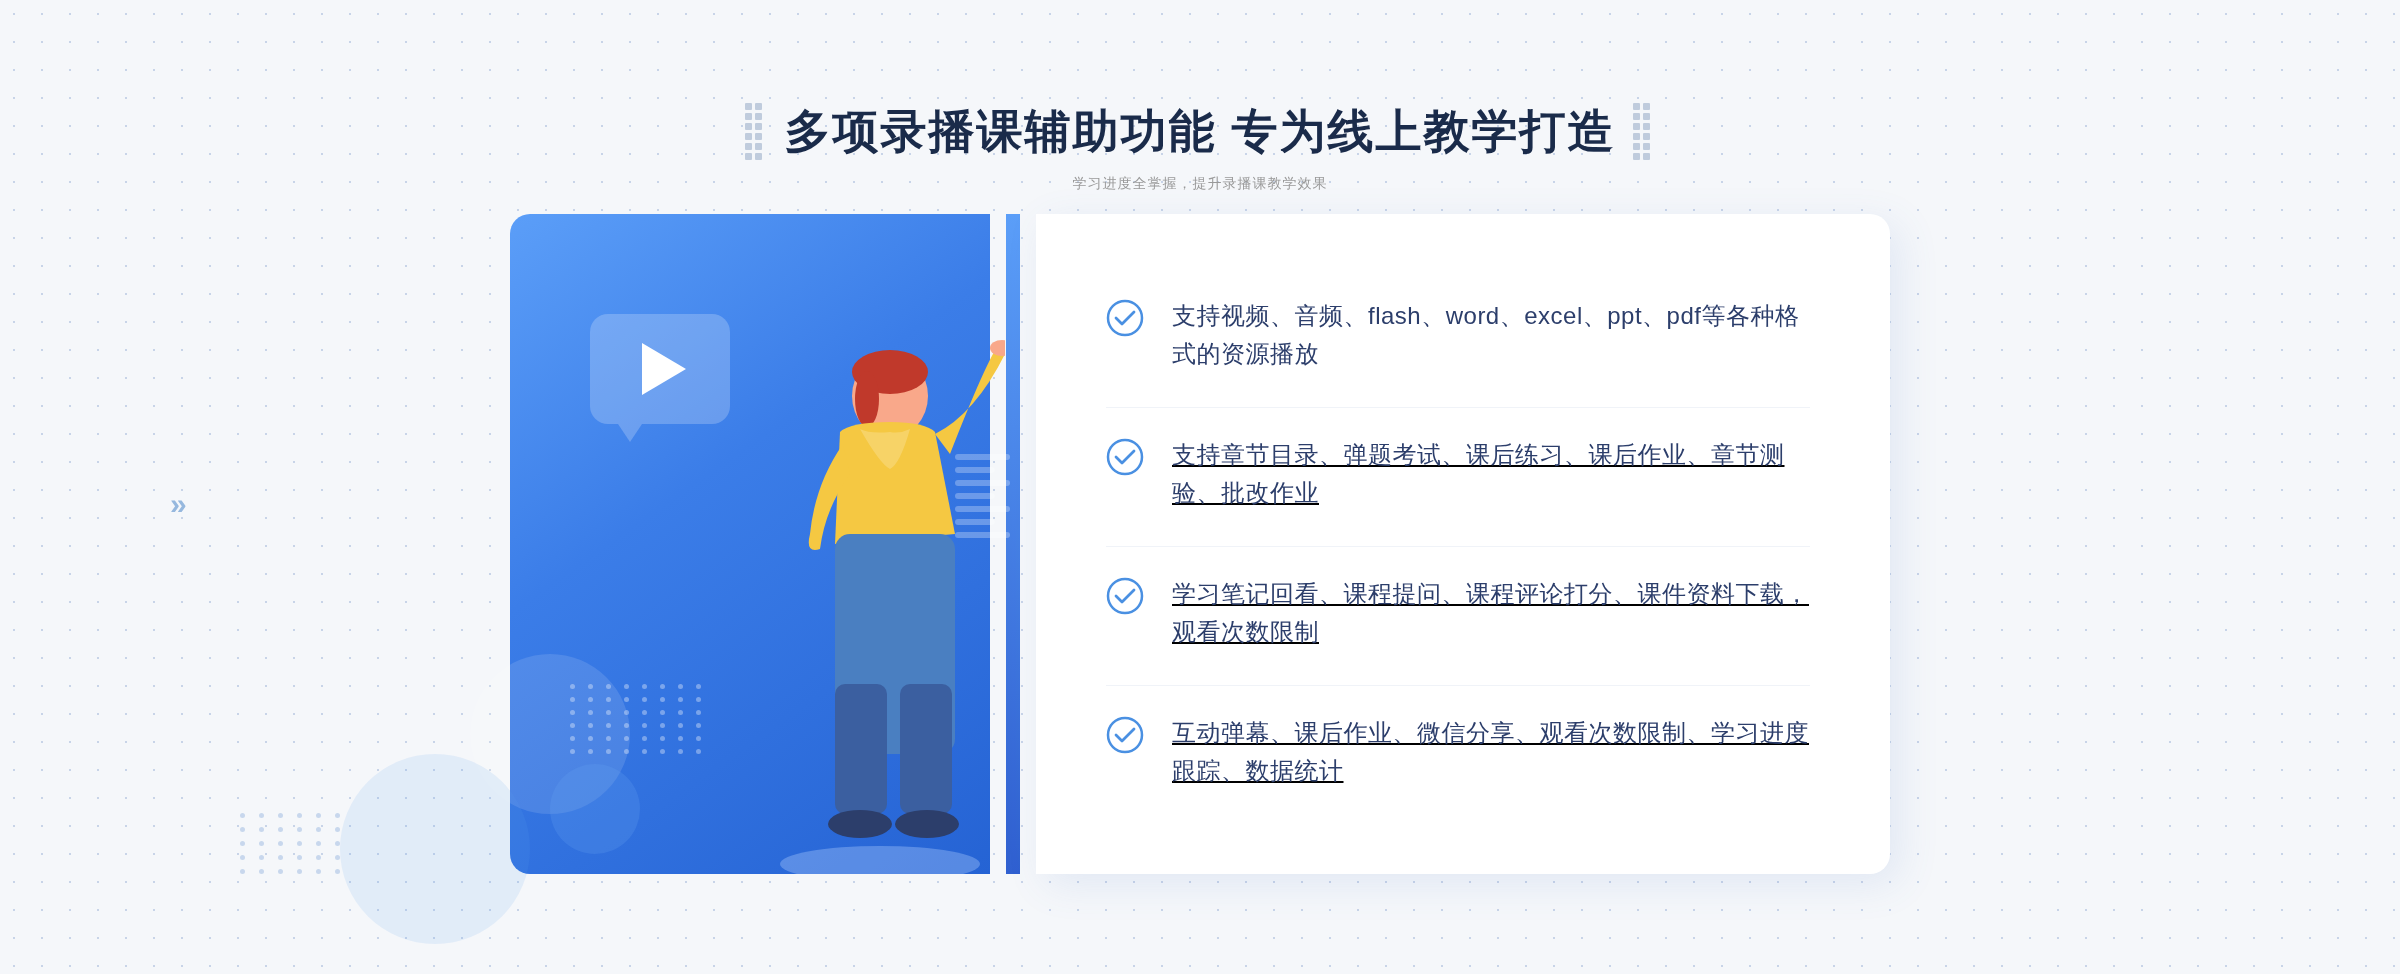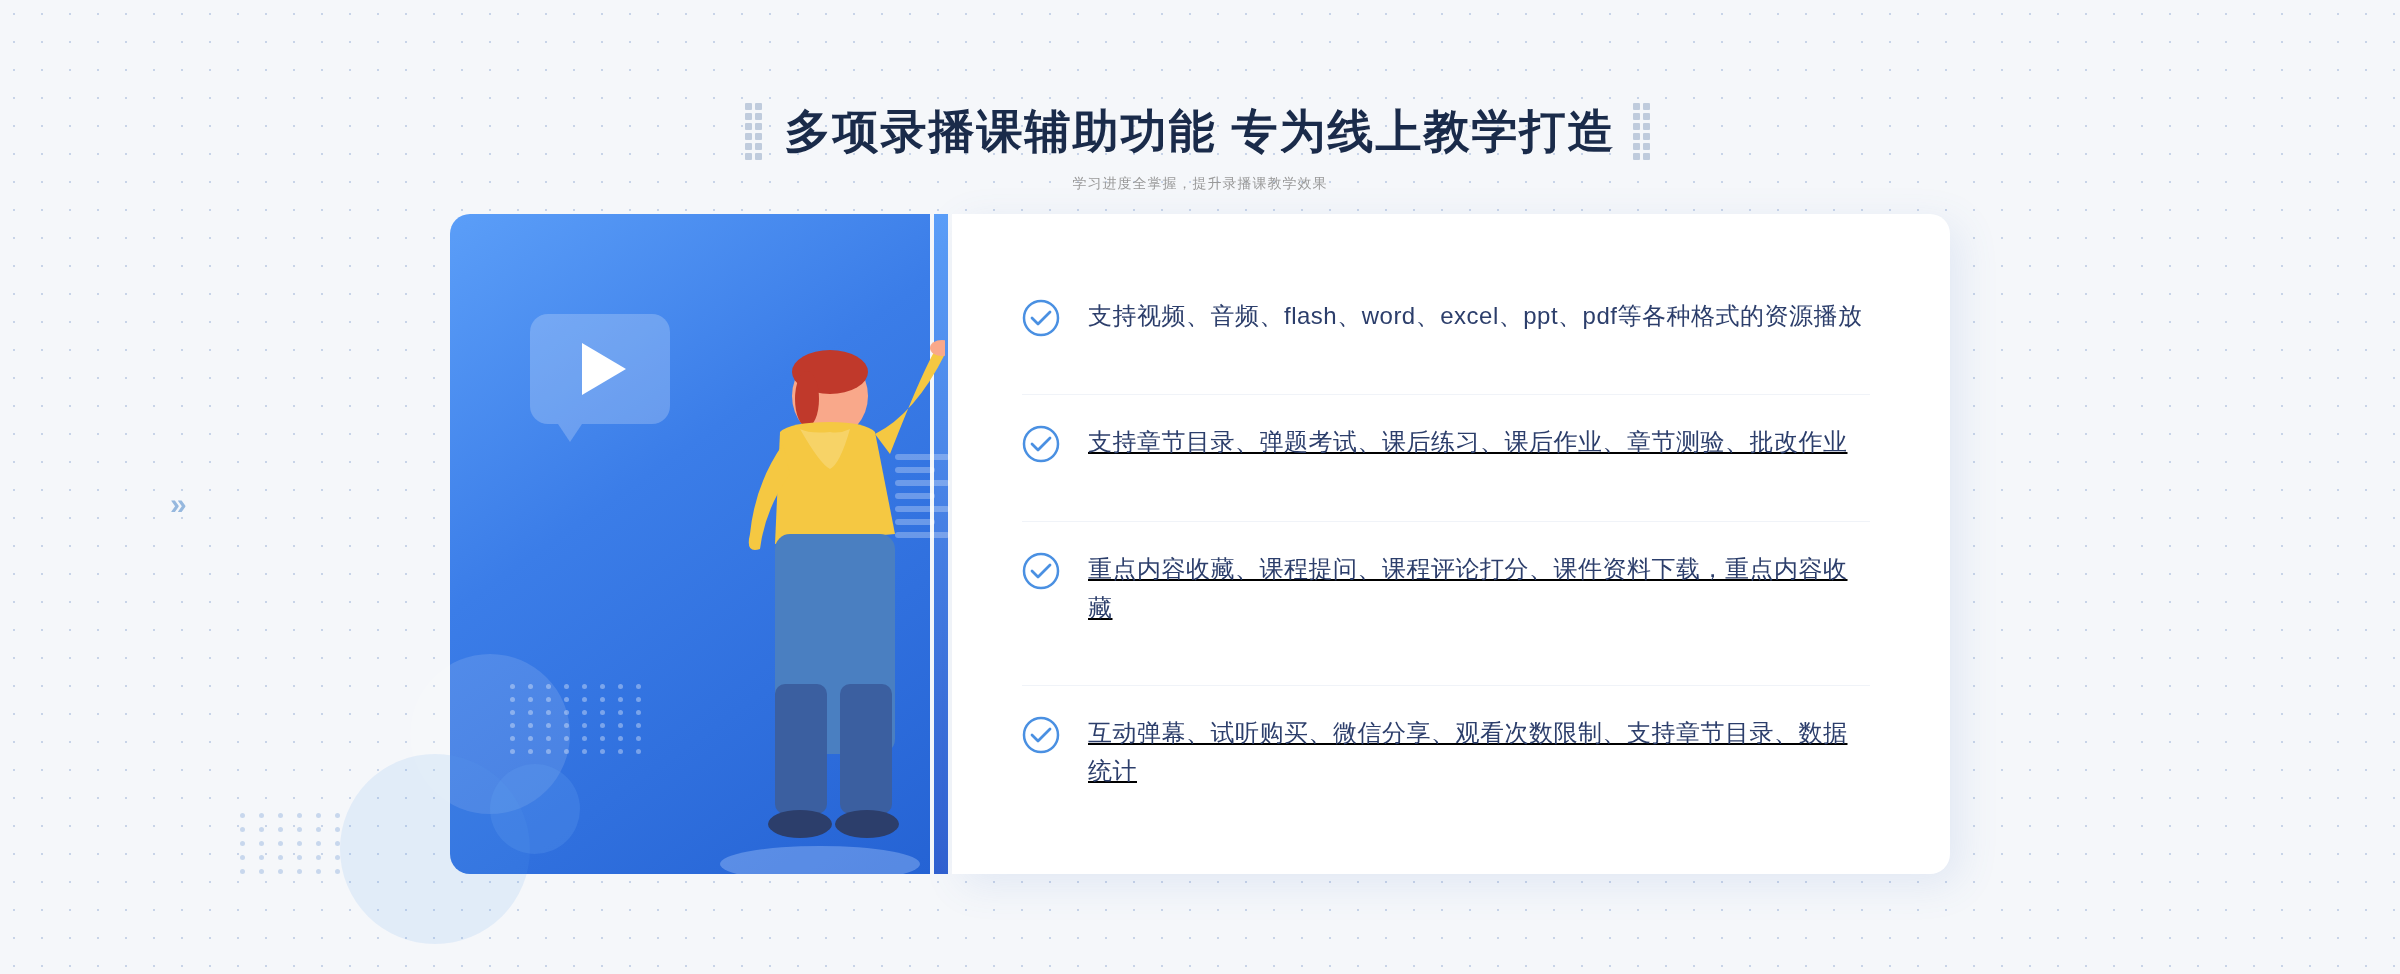--- a/index.html
+++ b/index.html
@@ -72,23 +72,23 @@
       color: #999;
       margin-top: 12px;
       font-weight: 400;
       letter-spacing: 1px;
     }
 
     
     .content-area {
       display: flex;
       align-items: stretch;
-      width: 1500px;
+      width: 1380px;
       min-height: 660px;
-      gap: 4px;
+      gap: 16px;
     }
 
     
     .illustration-card {
       width: 480px;
       min-height: 660px;
       background: linear-gradient(145deg, #5b9ef8 0%, #3b7de8 40%, #2563d4 100%);
       border-radius: 20px 0 0 20px;
       position: relative;
       overflow: visible;
@@ -455,31 +455,31 @@
         <span class="feature-text">支持章节目录、弹题考试、课后练习、课后作业、章节测验、批改作业</span>
       </div>
 
       <div class="feature-item">
         <div class="check-icon">
           <svg viewBox="0 0 38 38" fill="none" xmlns="http://www.w3.org/2000/svg">
             <circle cx="19" cy="19" r="17" stroke="#4a90e2" stroke-width="2.5" fill="none"></circle>
             <polyline points="10,19 16,25 28,13" stroke="#4a90e2" stroke-width="2.8" stroke-linecap="round" stroke-linejoin="round" fill="none"></polyline>
           </svg>
         </div>
-        <span class="feature-text">重点内容收藏、课程提问、课程评论打分、课件资料下载，重点内容收藏</span>
+        <span class="feature-text">学习笔记回看、课程提问、课程评论打分、课件资料下载，观看次数限制</span>
       </div>
 
       <div class="feature-item">
         <div class="check-icon">
           <svg viewBox="0 0 38 38" fill="none" xmlns="http://www.w3.org/2000/svg">
             <circle cx="19" cy="19" r="17" stroke="#4a90e2" stroke-width="2.5" fill="none"></circle>
             <polyline points="10,19 16,25 28,13" stroke="#4a90e2" stroke-width="2.8" stroke-linecap="round" stroke-linejoin="round" fill="none"></polyline>
           </svg>
         </div>
-        <span class="feature-text">互动弹幕、试听购买、微信分享、观看次数限制、支持章节目录、数据统计</span>
+        <span class="feature-text">互动弹幕、课后作业、微信分享、观看次数限制、学习进度跟踪、数据统计</span>
       </div>
 
     </div>
   </div>
 
   <div class="corner-dots">
     <div class="corner-dots-grid">
       <span></span>
         <span></span>
         <span></span>

